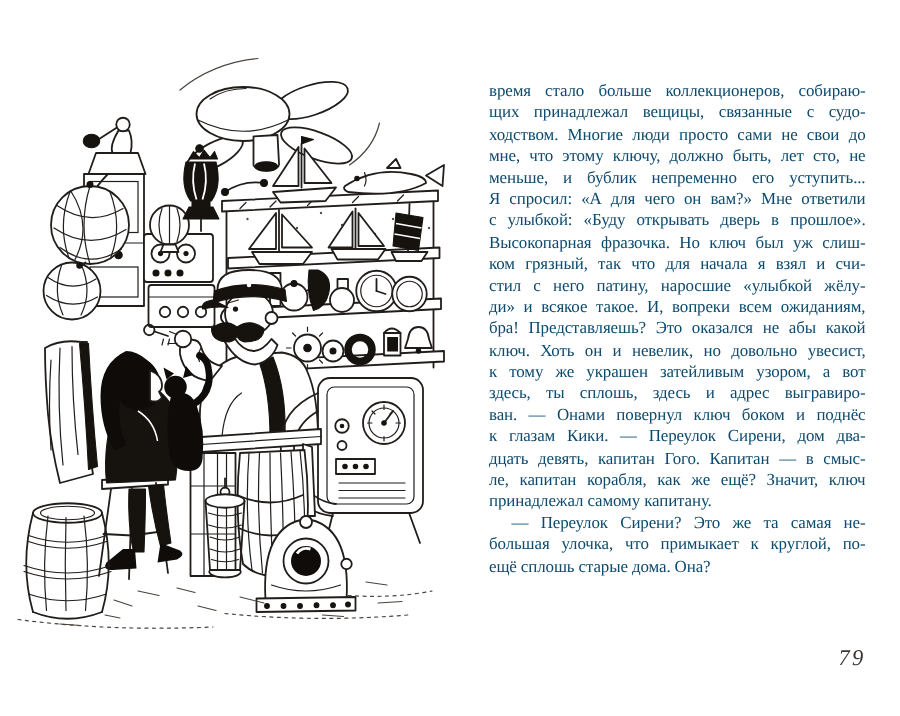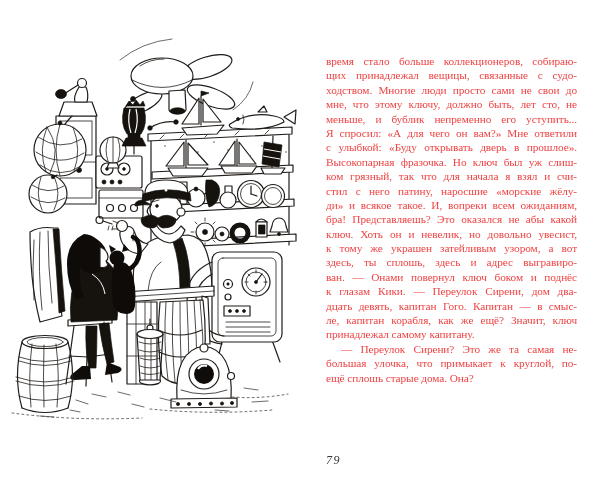--- a/index.html
+++ b/index.html
@@ -11,31 +11,31 @@
   .page.left{left:0;}
   .page.right{left:300px;}
   .illu{position:absolute;left:0;top:0;width:300px;height:477px;}
   
   .s{fill:none;stroke:#211d1a;stroke-width:1.2;stroke-linecap:round;stroke-linejoin:round}
   .w{fill:#ffffff;stroke:#211d1a;stroke-width:1.2;stroke-linecap:round;stroke-linejoin:round}
   .d{fill:#16120e;stroke:#16120e;stroke-width:.7;stroke-linejoin:round}
   .t{fill:none;stroke:#211d1a;stroke-width:.8;stroke-linecap:round}
   .h{fill:none;stroke:#4a443e;stroke-width:.8;stroke-linecap:round}
   
-  .textblock{position:absolute;left:26px;top:54px;width:251px;color:#ef4444;}
+  .textblock{position:absolute;left:26px;top:54px;width:251px;color:#0c4a6e;}
   .line{
     font-size:11.3px;line-height:14.4px;height:14.4px;
     white-space:nowrap;text-align:justify;text-align-last:justify;
     letter-spacing:-0.08px;
   }
   .line.end{text-align:right;text-align-last:left;}
   .line.indent{text-indent:15px;}
   .page-num{
-    position:absolute;left:26px;top:431px;width:251px;text-align:left;
-    font-style:italic;font-size:12px;color:#3b3631;letter-spacing:1.5px;margin-top:22px;
+    position:absolute;left:26px;top:431px;width:251px;text-align:right;
+    font-style:italic;font-size:15px;color:#3b3631;letter-spacing:1.5px;
   }
 </style>
 </head>
 <body>
 
 <div class="spread">
 
   <div class="page left">
     <svg class="illu" viewBox="0 0 300 477">
       <title>Лавка морских диковин: усатый продавец в фуражке показывает ключ девочке с чёрным котом; вокруг — полки с моделями кораблей, часами и посудой, корабельный винт под потолком, сети со стеклянными поплавками, бочка, водолазный шлем, бухты каната и радиоприёмник.</title>
@@ -363,21 +363,21 @@
     <div class="textblock">
       <div class="line">время стало больше коллекционеров, собираю-</div>
       <div class="line">щих принадлежал вещицы, связанные с судо-</div>
       <div class="line">ходством. Многие люди просто сами не свои до</div>
       <div class="line">мне, что этому ключу, должно быть, лет сто, не</div>
       <div class="line">меньше, и бублик непременно его уступить...</div>
       <div class="line">Я спросил: «А для чего он вам?» Мне ответили</div>
       <div class="line">с улыбкой: «Буду открывать дверь в прошлое».</div>
       <div class="line">Высокопарная фразочка. Но ключ был уж слиш-</div>
       <div class="line">ком грязный, так что для начала я взял и счи-</div>
-      <div class="line">стил с него патину, наросшие «морские жёлу-</div>
+      <div class="line">стил с него патину, наросшие «улыбкой жёлу-</div>
       <div class="line">ди» и всякое такое. И, вопреки всем ожиданиям,</div>
       <div class="line">бра! Представляешь? Это оказался не абы какой</div>
       <div class="line">ключ. Хоть он и невелик, но довольно увесист,</div>
       <div class="line">к тому же украшен затейливым узором, а вот</div>
       <div class="line">здесь, ты сплошь, здесь и адрес выгравиро-</div>
       <div class="line">ван. — Онами повернул ключ боком и поднёс</div>
       <div class="line">к глазам Кики. — Переулок Сирени, дом два-</div>
       <div class="line">дцать девять, капитан Гого. Капитан — в смыс-</div>
       <div class="line">ле, капитан корабля, как же ещё? Значит, ключ</div>
       <div class="line end">принадлежал самому капитану.</div>

